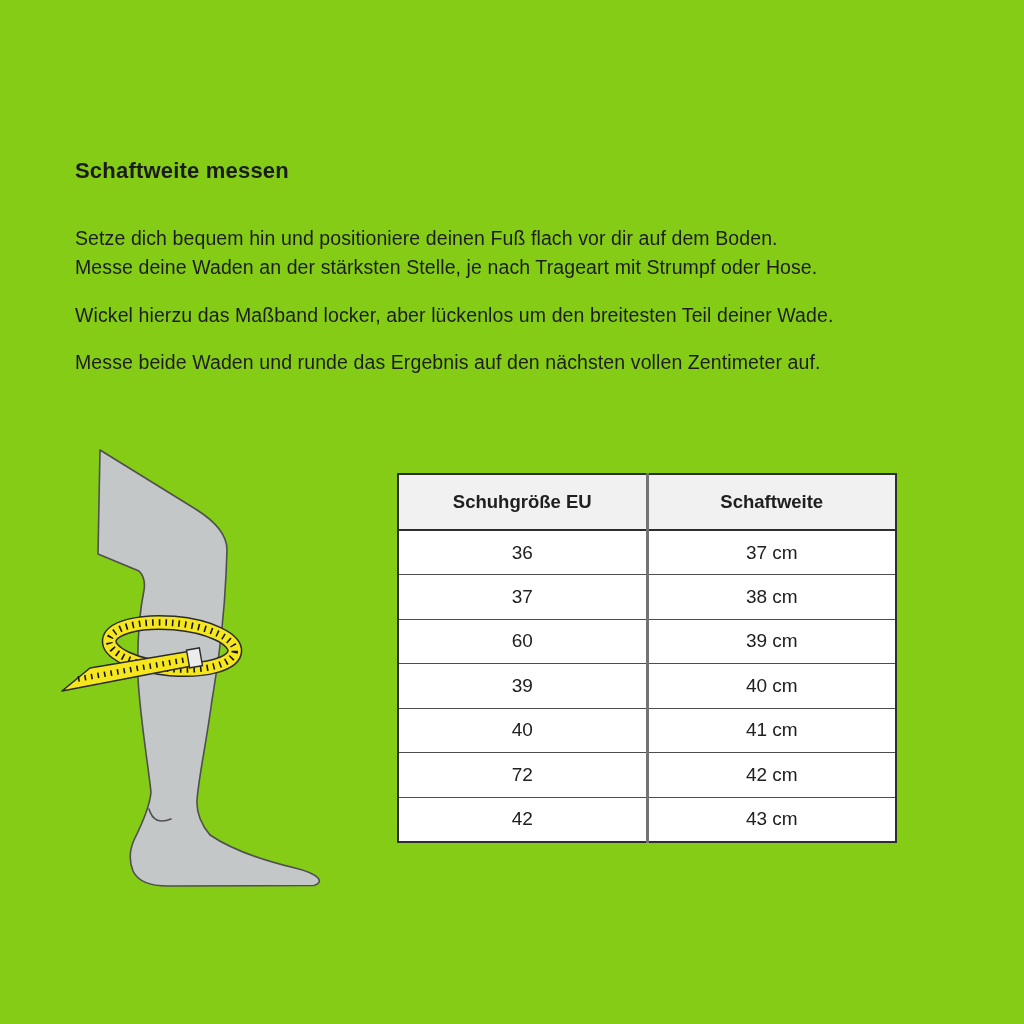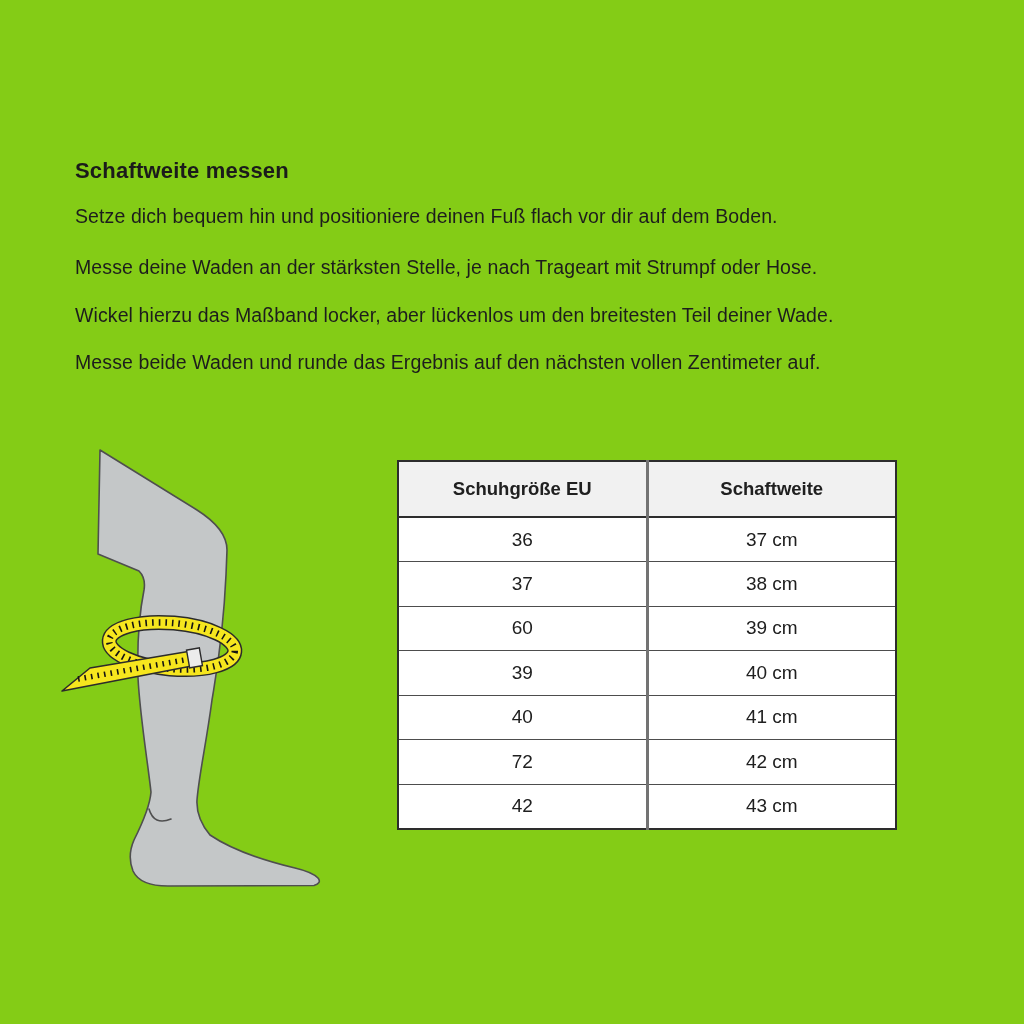--- a/index.html
+++ b/index.html
@@ -8,29 +8,29 @@
     font-family:"Liberation Sans",sans-serif;color:#1b1b1b;overflow:hidden;
   }
   .page-title{
     position:absolute;left:75px;top:158px;margin:0;
     font-size:22px;font-weight:bold;letter-spacing:0.2px;color:#1b1b1b;
   }
   .instr{
     position:absolute;left:75px;margin:0;white-space:nowrap;
     font-size:19.5px;font-weight:400;color:#1d1d1d;letter-spacing:0.1px;
   }
-  .instr.l1{top:205px}
+  .instr.l1{top:227px}
   .instr.l2{top:256px}
   .instr.l3{top:304px}
   .instr.l4{top:351px}
 
   .leg-illustration{position:absolute;left:40px;top:440px;}
 
   table.size-table{
-    position:absolute;left:397px;top:460px;width:500px;height:369px;
+    position:absolute;left:397px;top:473px;width:500px;height:369px;
     border-collapse:collapse;table-layout:fixed;text-align:center;
     border:2px solid #2d2d2d;color:#202020;
   }
   .size-table thead tr{height:56px;}
   .size-table th{
     background:#f1f1f1;font-size:18.5px;font-weight:bold;
     border-bottom:2px solid #2d2d2d;
   }
   .size-table tbody tr{height:44.5px;padding-left:36px;}
   .size-table td{

